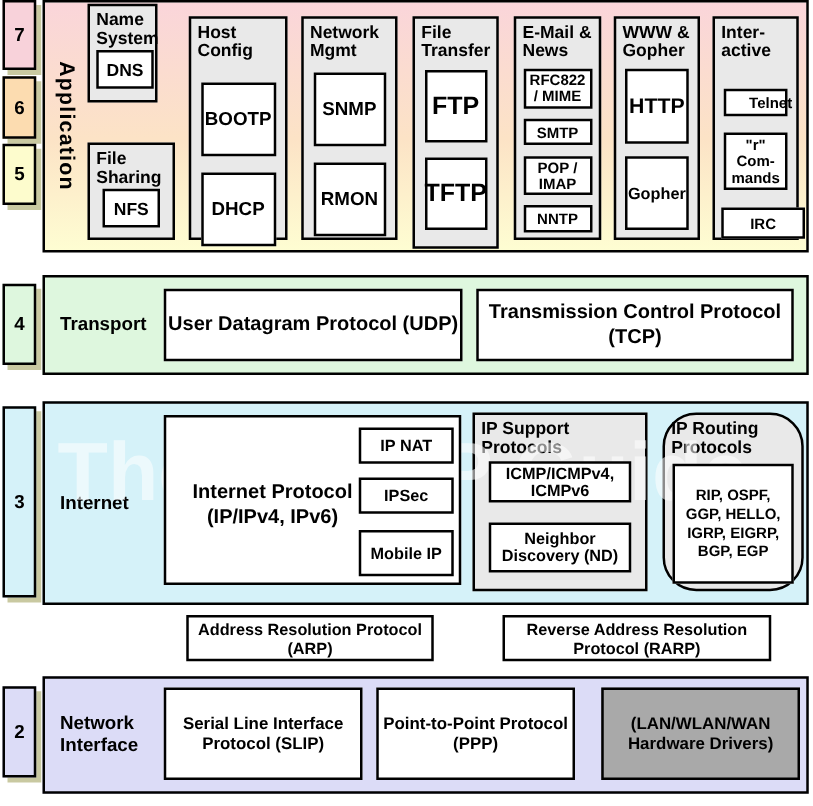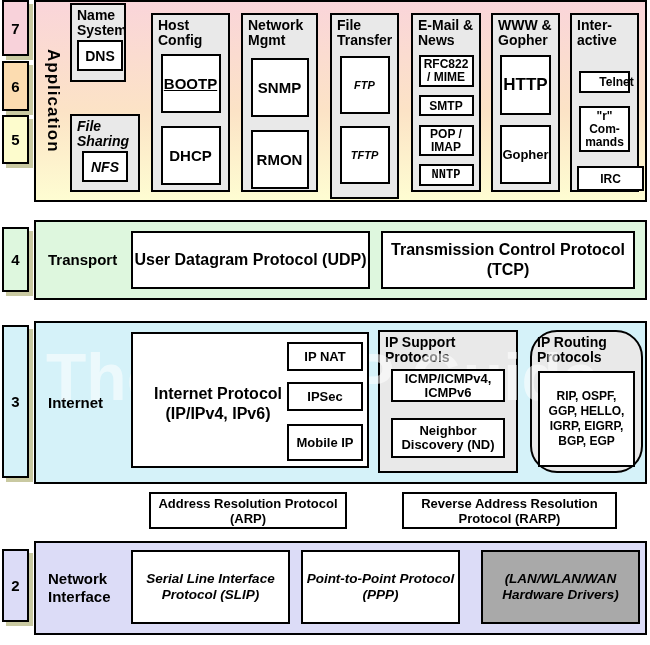--- a/index.html
+++ b/index.html
@@ -47,40 +47,40 @@
   .group { position:absolute; background:#e9e9e9; border:2px solid #000; padding:3px 5px; }
   .gtitle { font-size:14px; line-height:15px; }
   .pbox {
     background:#fff; border:2px solid #000;
     display:flex; align-items:center; justify-content:center;
     text-align:center; margin:0 auto; position:relative; z-index:2;
   }
 
   
   .g-name    { left:34px;  top:1px;  width:56px; height:79px; }
-  .g-share   { left:34px;  top:112px; width:70px; height:78px;font-style:italic; }
+  .g-share   { left:34px;  top:112px; width:70px; height:78px; }
   .g-host    { left:115px; top:11px;  width:79px; height:179px; }
   .g-mgmt    { left:205px; top:11px;  width:77px; height:179px; }
   .g-ftp     { left:294px; top:11px;  width:69px; height:186px; }
   .g-mail    { left:375px; top:11px;  width:70px; height:179px; }
   .g-www     { left:455px; top:11px;  width:69px; height:179px; }
   .g-inter   { left:534px; top:11px;  width:69px; height:179px; }
 
   .bx-dns   { width:46px; height:31px; margin-top:2px;  font-size:14px; }
   .bx-nfs   { width:46px; height:31px; margin-top:2px;  font-size:14px; }
   .bx-bootp, .bx-dhcp { width:60px; height:59px; font-size:15px; }
-  .bx-bootp { margin-top:6px;text-decoration:underline; }  .bx-dhcp { margin-top:13px; }
+  .bx-bootp { margin-top:18px; }  .bx-dhcp { margin-top:13px; }
   .bx-snmp, .bx-rmon  { width:58px; height:59px; font-size:15px; }
   .bx-snmp  { margin-top:10px; }  .bx-rmon { margin-top:13px; }
-  .bx-ftp, .bx-tftp   { width:50px; height:58px; font-size:11px;font-style:italic; }
+  .bx-ftp, .bx-tftp   { width:50px; height:58px; font-size:20px; }
   .bx-ftp   { margin-top:8px; }  .bx-tftp { margin-top:12px; }
   .bx-rfc   { width:55px; height:32px; margin-top:7px; font-size:12px; line-height:13px; }
   .bx-smtp  { width:55px; height:21px; margin-top:8px; font-size:12px; }
   .bx-pop   { width:55px; height:31px; margin-top:9px; font-size:12px; line-height:13px; }
-  .bx-nntp  { width:55px; height:22px; margin-top:8px; font-size:12px;font-family:Liberation Mono, monospace; }
+  .bx-nntp  { width:55px; height:22px; margin-top:8px; font-size:12px; }
   .bx-http  { width:51px; height:60px; margin-top:7px;  font-size:17px; }
   .bx-gopher{ width:51px; height:59px; margin-top:10px; font-size:13px; }
   .bx-telnet{ width:51px; height:22px; margin-top:23px;  font-size:12px;padding-left:24px; }
   .bx-rcmd  { width:51px; height:46px; margin-top:13px; font-size:12px; line-height:13px; }
   .bx-irc   { width:67px; height:25px; margin-top:14px; font-size:12px; }
 
   
   .bx-udp { position:absolute; left:95px;  top:9px; width:239px; height:58px; font-size:16px; line-height:20px; }
   .bx-tcp { position:absolute; left:345px; top:9px; width:254px; height:58px; font-size:16px; line-height:20px; }
 
@@ -112,21 +112,21 @@
     display:flex; align-items:center; justify-content:center;
     text-align:center; font-size:13px; line-height:15px;
   }
   .bx-arp  { left:149px; width:198px; }
   .bx-rarp { left:402px; width:215px; }
 
   
   .nbox { position:absolute; top:7px; width:159px; height:74px;
           background:#fff; border:2px solid #000;
           display:flex; align-items:center; justify-content:center;
-          text-align:center; font-size:13.5px; line-height:16px;font-style:italic; }
+          text-align:center; font-size:13.5px; line-height:16px; }
   .bx-slip { left:95px; }
   .bx-ppp  { left:265px; }
   .bx-hw   { left:445px; background:#a9a9a9; }
 </style>
 </head>
 <body>
 
 <div class="canvas">
 
   <div class="badge b7">

